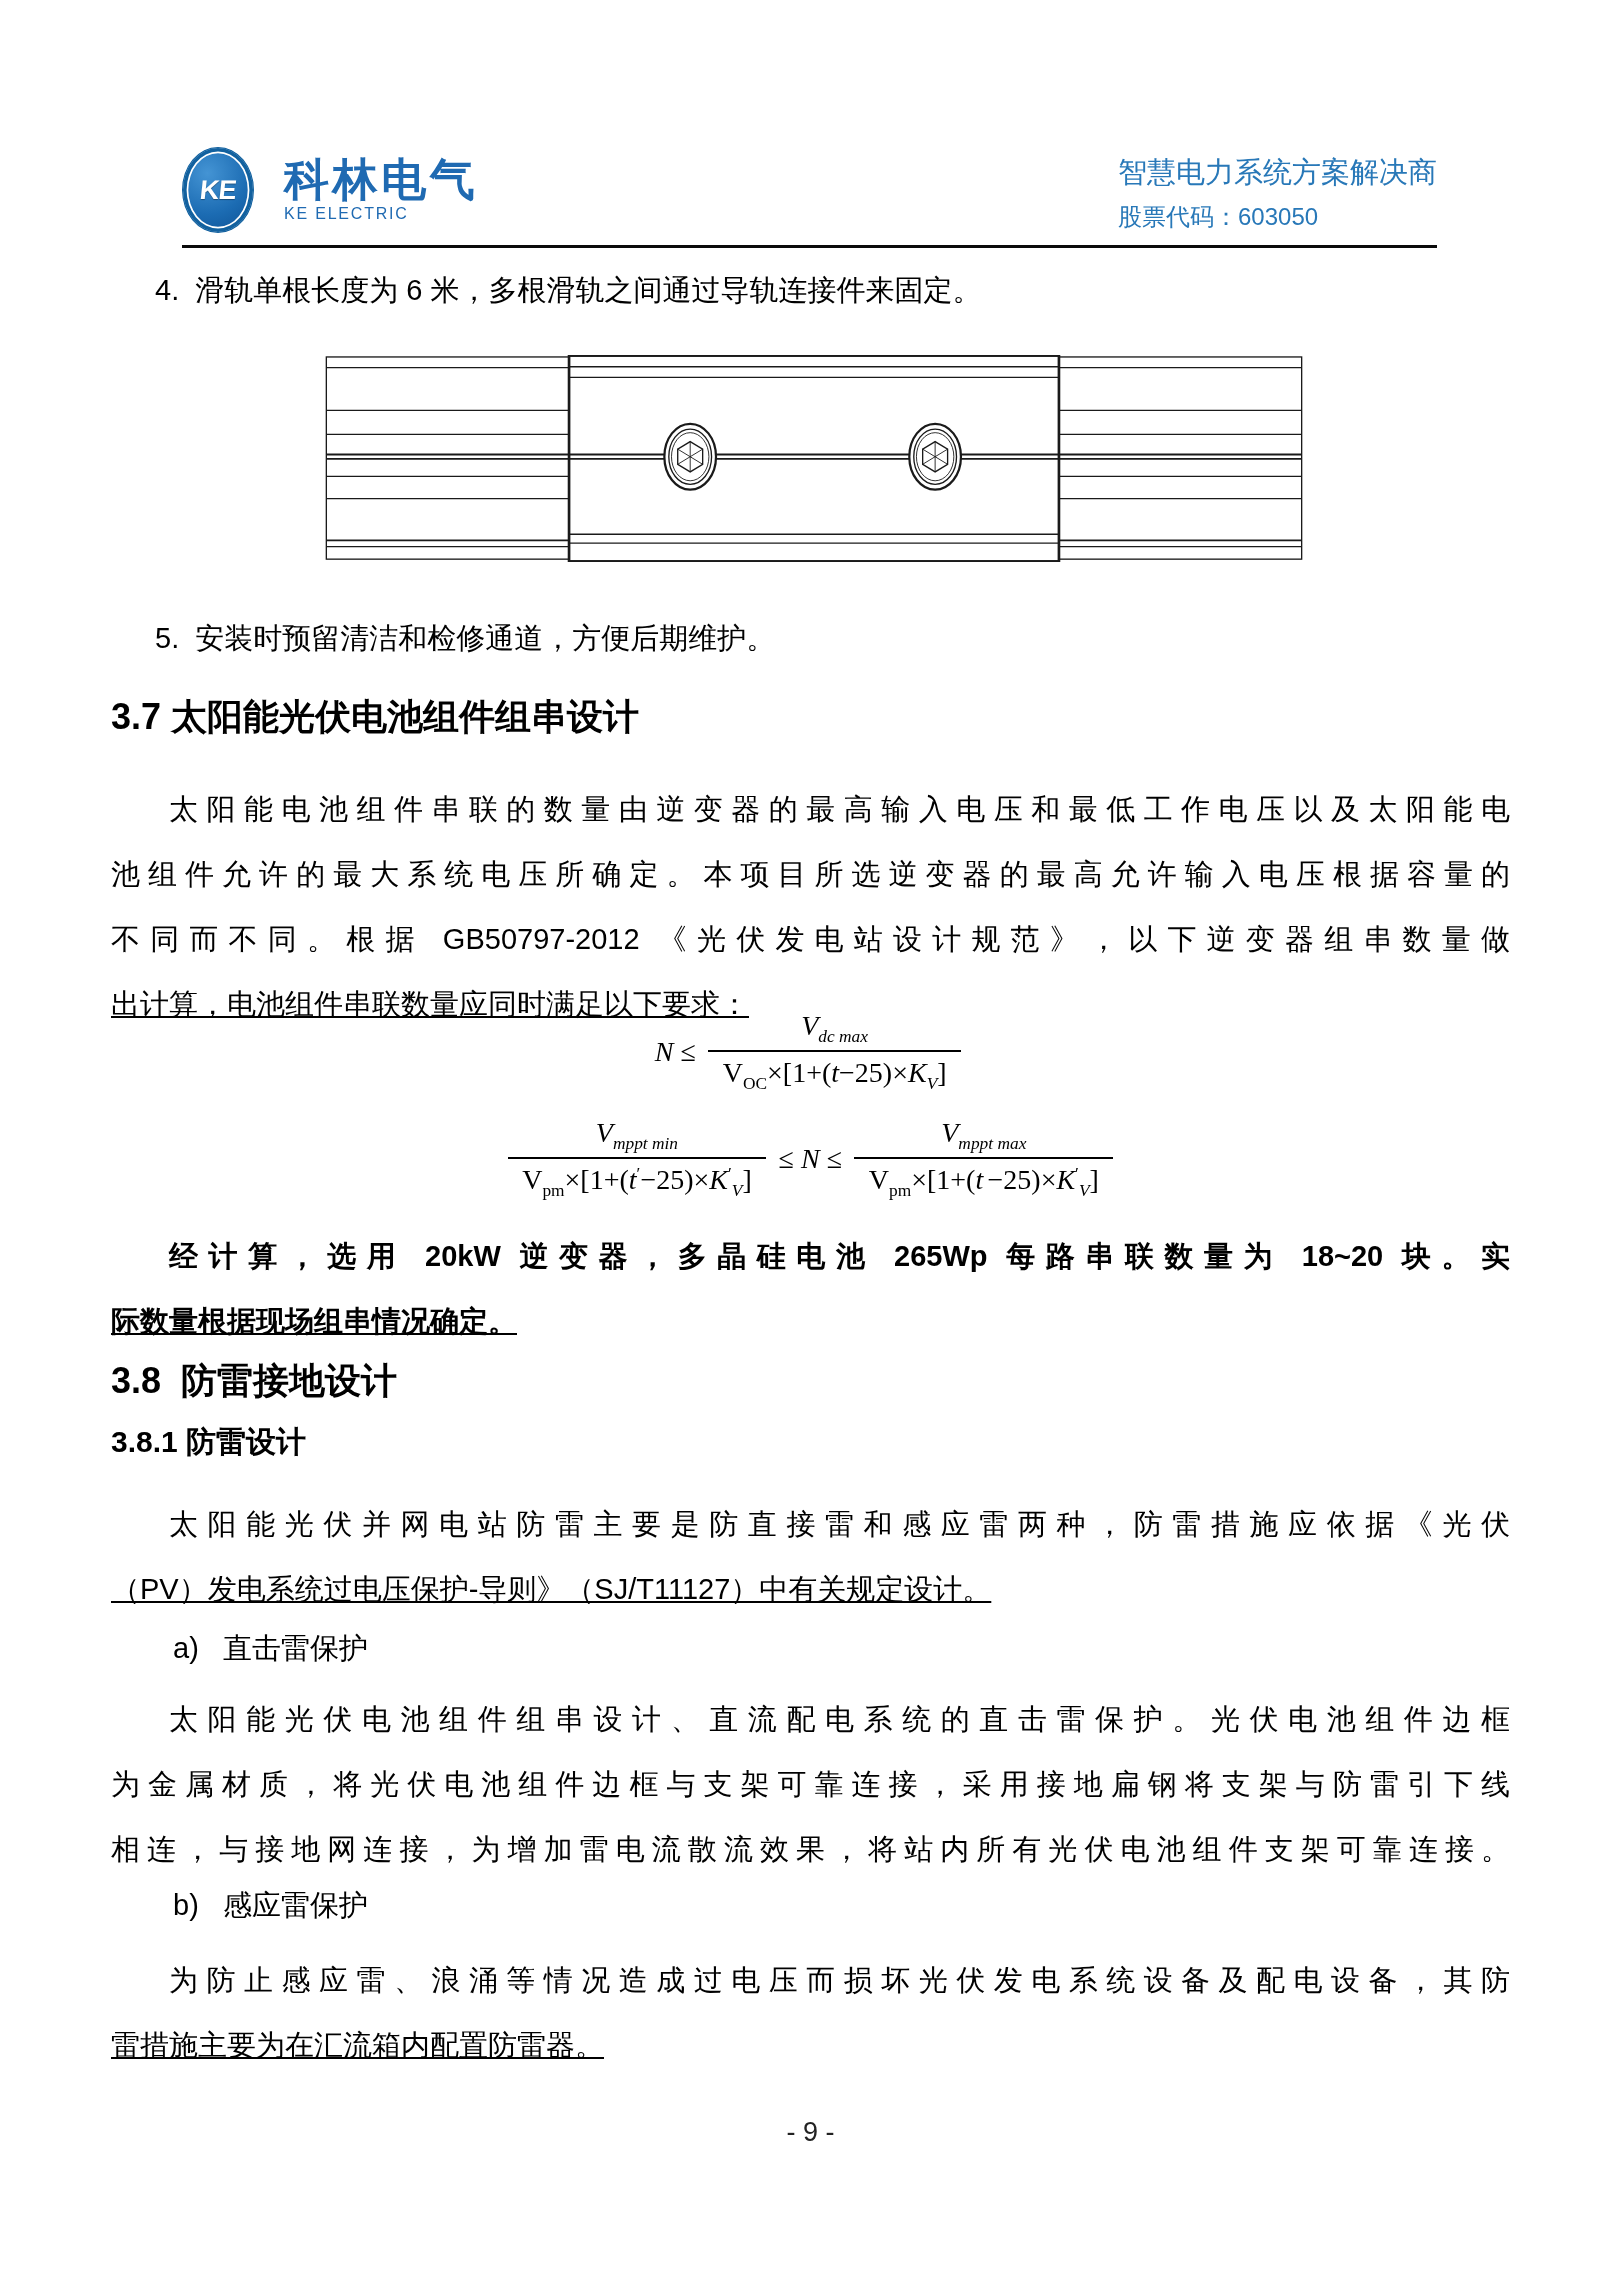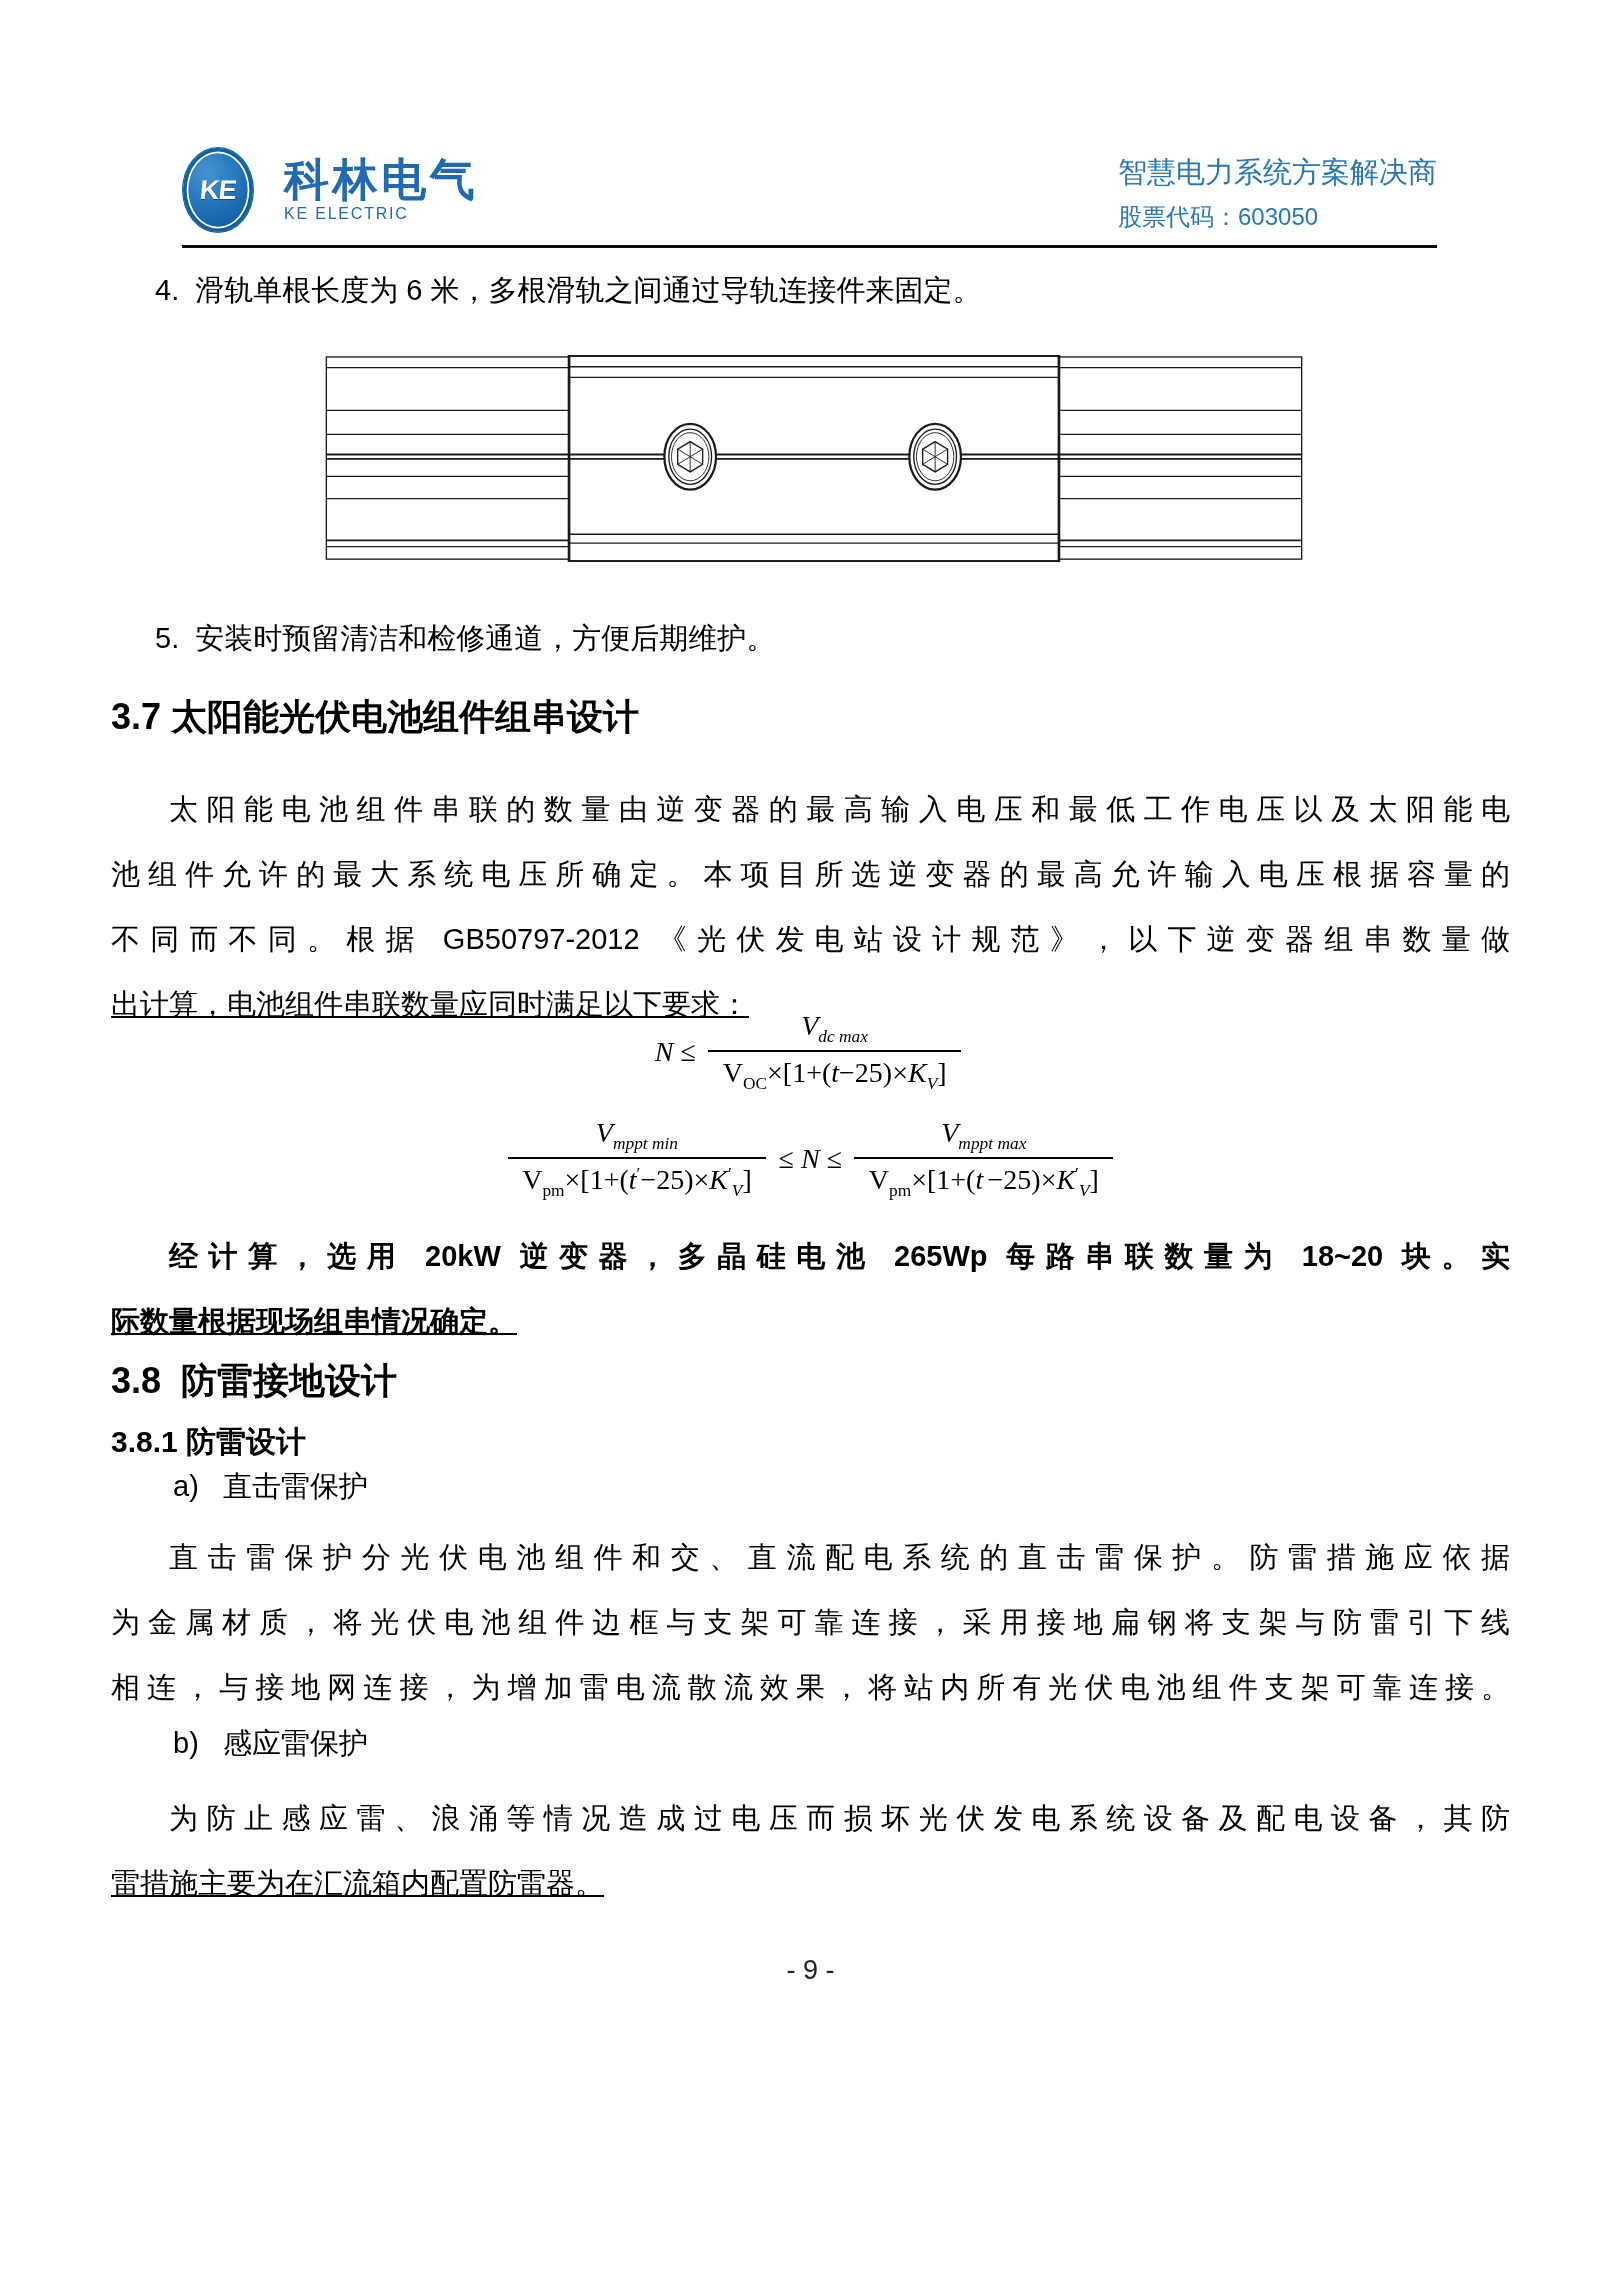--- a/index.html
+++ b/index.html
@@ -179,25 +179,29 @@
   </div>
 
   <div class="para" style="margin-top:23px">
     <div class="ln jline bold ind">经计算，选用 20kW 逆变器，多晶硅电池 265Wp 每路串联数量为 18~20 块。实</div>
     <div class="ln lline bold">际数量根据现场组串情况确定。</div>
   </div>
 
   <h2 class="sec" style="margin-top:5.3px">3.8  防雷接地设计</h2>
   <h3 class="subsec" style="margin-top:21.4px">3.8.1 防雷设计</h3>
 
+  <div class="para" style="margin-top:32px">
+    <div class="ln jline ind">太阳能光伏并网电站防雷主要是防直接雷和感应雷两种，防雷措施应依据《光伏</div>
+    <div class="ln lline">（PV）发电系统过电压保护-导则》（SJ/T11127）中有关规定设计。</div>
+  </div>
 
   <div class="item alpha-item" style="margin-top:7.1px">a)   直击雷保护</div>
 
   <div class="para" style="margin-top:19.6px">
-    <div class="ln jline ind">直击雷保护分光伏电池组件和交、直流配电系统的直击雷保护。防雷措施应依据</div>
+    <div class="ln jline ind">太阳能光伏电池组件组串设计、直流配电系统的直击雷保护。光伏电池组件边框</div>
     <div class="ln jline">为金属材质，将光伏电池组件边框与支架可靠连接，采用接地扁钢将支架与防雷引下线</div>
     <div class="ln jline">相连，与接地网连接，为增加雷电流散流效果，将站内所有光伏电池组件支架可靠连接。</div>
   </div>
 
   <div class="item alpha-item" style="margin-top:3.6px">b)   感应雷保护</div>
 
   <div class="para" style="margin-top:23px">
     <div class="ln jline ind">为防止感应雷、浪涌等情况造成过电压而损坏光伏发电系统设备及配电设备，其防</div>
     <div class="ln lline">雷措施主要为在汇流箱内配置防雷器。</div>
   </div>

